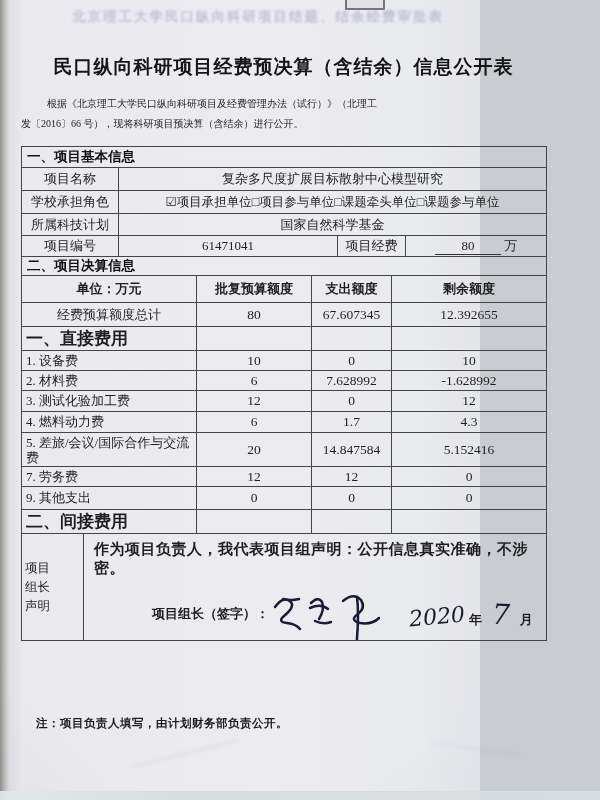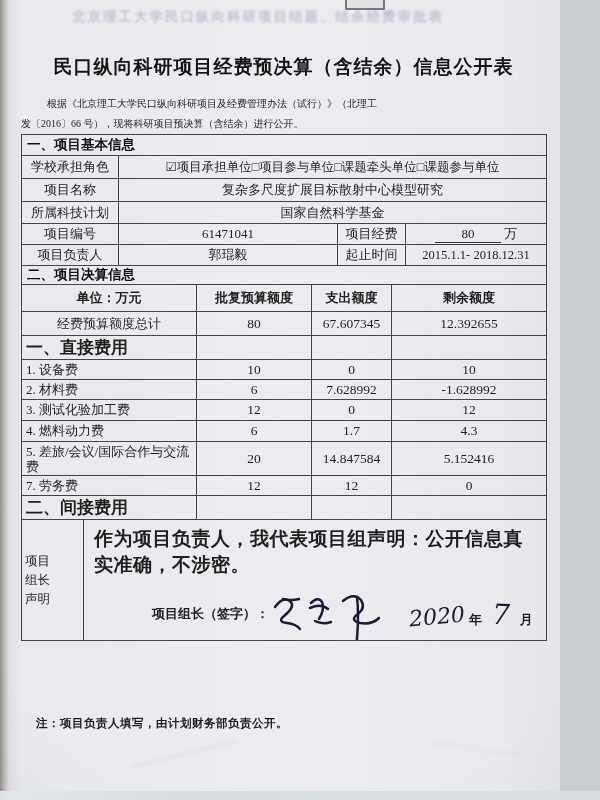--- a/index.html
+++ b/index.html
@@ -3,21 +3,21 @@
 <meta charset="utf-8">
 <style>
   html,body{margin:0;padding:0;}
   body{
     width:600px;height:800px;overflow:hidden;
     font-family:"Liberation Serif", serif;
     color:#1f1f1f;
     background:#c9ccd1;
   }
   .photo{
-    position:relative;width:560px;height:800px;
+    position:relative;width:480px;height:800px;
     background:
       radial-gradient(130% 105% at 52% 42%, rgba(255,255,255,0.06) 55%, rgba(70,70,85,0.10) 100%),
       linear-gradient(90deg,#8e8a88 0px,#b6b3b2 4px,#dddde2 9px,#e9e9ed 22px,#ebebef 55%,#e8e9ed 88%,#e3e4e9 100%);
   }
   .desk-edge{
     position:absolute;left:0;bottom:0;width:600px;height:9px;
     background:linear-gradient(90deg,#e3e8ea 0%,#d6dbde 30%,#d9dee1 100%);
     opacity:.9;
   }
   .staple{
@@ -42,40 +42,40 @@
   .doc-title{
     text-align:center;font-family:"Liberation Sans", sans-serif;
     font-weight:bold;font-size:19px;letter-spacing:1px;color:#151515;
   }
   .intro{margin-top:14px;font-size:10px;line-height:20px;color:#222;}
   .intro .l1{padding-left:26px;}
 
   table{border-collapse:collapse;width:525px;table-layout:fixed;}
   td{border:1px solid #454545;padding:0 3px;font-size:13px;overflow:hidden;}
   .tbl-b,.tbl-c{margin-top:-1px;}
-  table{}
+  table{margin-top:12px;}
   .tbl-b,.tbl-c{margin-top:-1px !important;}
 
   .sec-hdr{
     font-family:"Liberation Sans", sans-serif;font-weight:bold;
     font-size:13.5px;padding-left:5px;color:#111;
   }
   .lblc{text-align:center;}
   .lbll{text-align:left;padding-left:4px;}
   .valc{text-align:center;}
   .num{text-align:center;font-size:13.5px;}
   .plain-cat{font-size:17px;padding-left:4px;font-weight:600;margin-top:24px;}
   .unit-hd{text-align:center;font-weight:600;}
 
   .u80{display:inline-block;min-width:66px;border-bottom:1px solid #333;text-align:center;}
 
   
   .decl-left{text-align:left;font-size:12.5px;line-height:19px;}
   .decl-right{vertical-align:top;padding:6px 8px 4px 10px;}
-  .statement{font-size:19px;font-weight:600;letter-spacing:.5px;}
+  .statement{font-size:15px;font-weight:600;letter-spacing:.5px;}
   .sign-row{
     position:relative;margin-top:14px;height:44px;
     display:flex;align-items:center;
   }
   .sign-label{font-size:13px;font-weight:600;margin-left:58px;white-space:nowrap;}
   .sig-svg{overflow:visible;margin-left:2px;margin-top:-4px;flex:0 0 auto;}
   .date-group{display:flex;align-items:baseline;margin-left:26px;white-space:nowrap;}
   .hand{
     font-family:"DejaVu Serif", serif;font-style:italic;color:#1c1c30;
     display:inline-block;
@@ -113,45 +113,39 @@
           <col style="width:97px">
           <col style="width:219px">
           <col style="width:68px">
           <col style="width:141px">
         </colgroup>
       <tbody>
           <tr style="height:21px">
         <td colspan="4" class="sec-hdr">一、项目基本信息</td>
       </tr>
       <tr style="height:23px">
+        <td class="lblc">项目名称</td>
+        <td colspan="3" class="valc">复杂多尺度扩展目标散射中心模型研究</td>
+      </tr>
+      <tr style="height:23px">
         <td class="lblc">学校承担角色</td>
         <td colspan="3" class="valc" style="font-size:12.5px">☑项目承担单位□项目参与单位□课题牵头单位□课题参与单位</td>
-      </tr>
-      <tr style="height:23px">
-        <td class="lblc">项目名称</td>
-        <td colspan="3" class="valc">复杂多尺度扩展目标散射中心模型研究</td>
       </tr>
       <tr style="height:22px">
         <td class="lblc">所属科技计划</td>
         <td colspan="3" class="valc">国家自然科学基金</td>
       </tr>
       <tr style="height:21px">
         <td class="lblc">项目编号</td>
         <td class="valc">61471041</td>
         <td class="lblc">项目经费</td>
         <td class="valc">
           <span class="u80">80</span>
           <span>万</span>
         </td>
-      </tr>
-      <tr style="height:21px">
-        <td class="lblc">项目负责人</td>
-        <td class="valc">郭琨毅</td>
-        <td class="lblc">起止时间</td>
-        <td class="valc" style="font-size:12.5px">2015.1.1- 2018.12.31</td>
       </tr>
     </tbody>
       </table>
 
     <table class="tbl-b">
       <colgroup>
           <col style="width:175px">
           <col style="width:115px">
           <col style="width:80px">
           <col style="width:155px">
@@ -205,20 +199,26 @@
       <tr style="height:34px">
         <td class="lbll" style="line-height:15px">5. 差旅/会议/国际合作与交流费</td>
         <td class="num">20</td>
         <td class="num">14.847584</td>
         <td class="num">5.152416</td>
       </tr>
       <tr style="height:20px">
         <td class="lbll">7. 劳务费</td>
         <td class="num">12</td>
         <td class="num">12</td>
+        <td class="num">0</td>
+      </tr>
+      <tr style="height:23px">
+        <td class="lbll">9. 其他支出</td>
+        <td class="num">0</td>
+        <td class="num">0</td>
         <td class="num">0</td>
       </tr>
       <tr style="height:18px">
         <td class="plain-cat">二、间接费用</td>
         <td></td>
         <td></td>
         <td></td>
       </tr>
     </tbody>
       </table>

